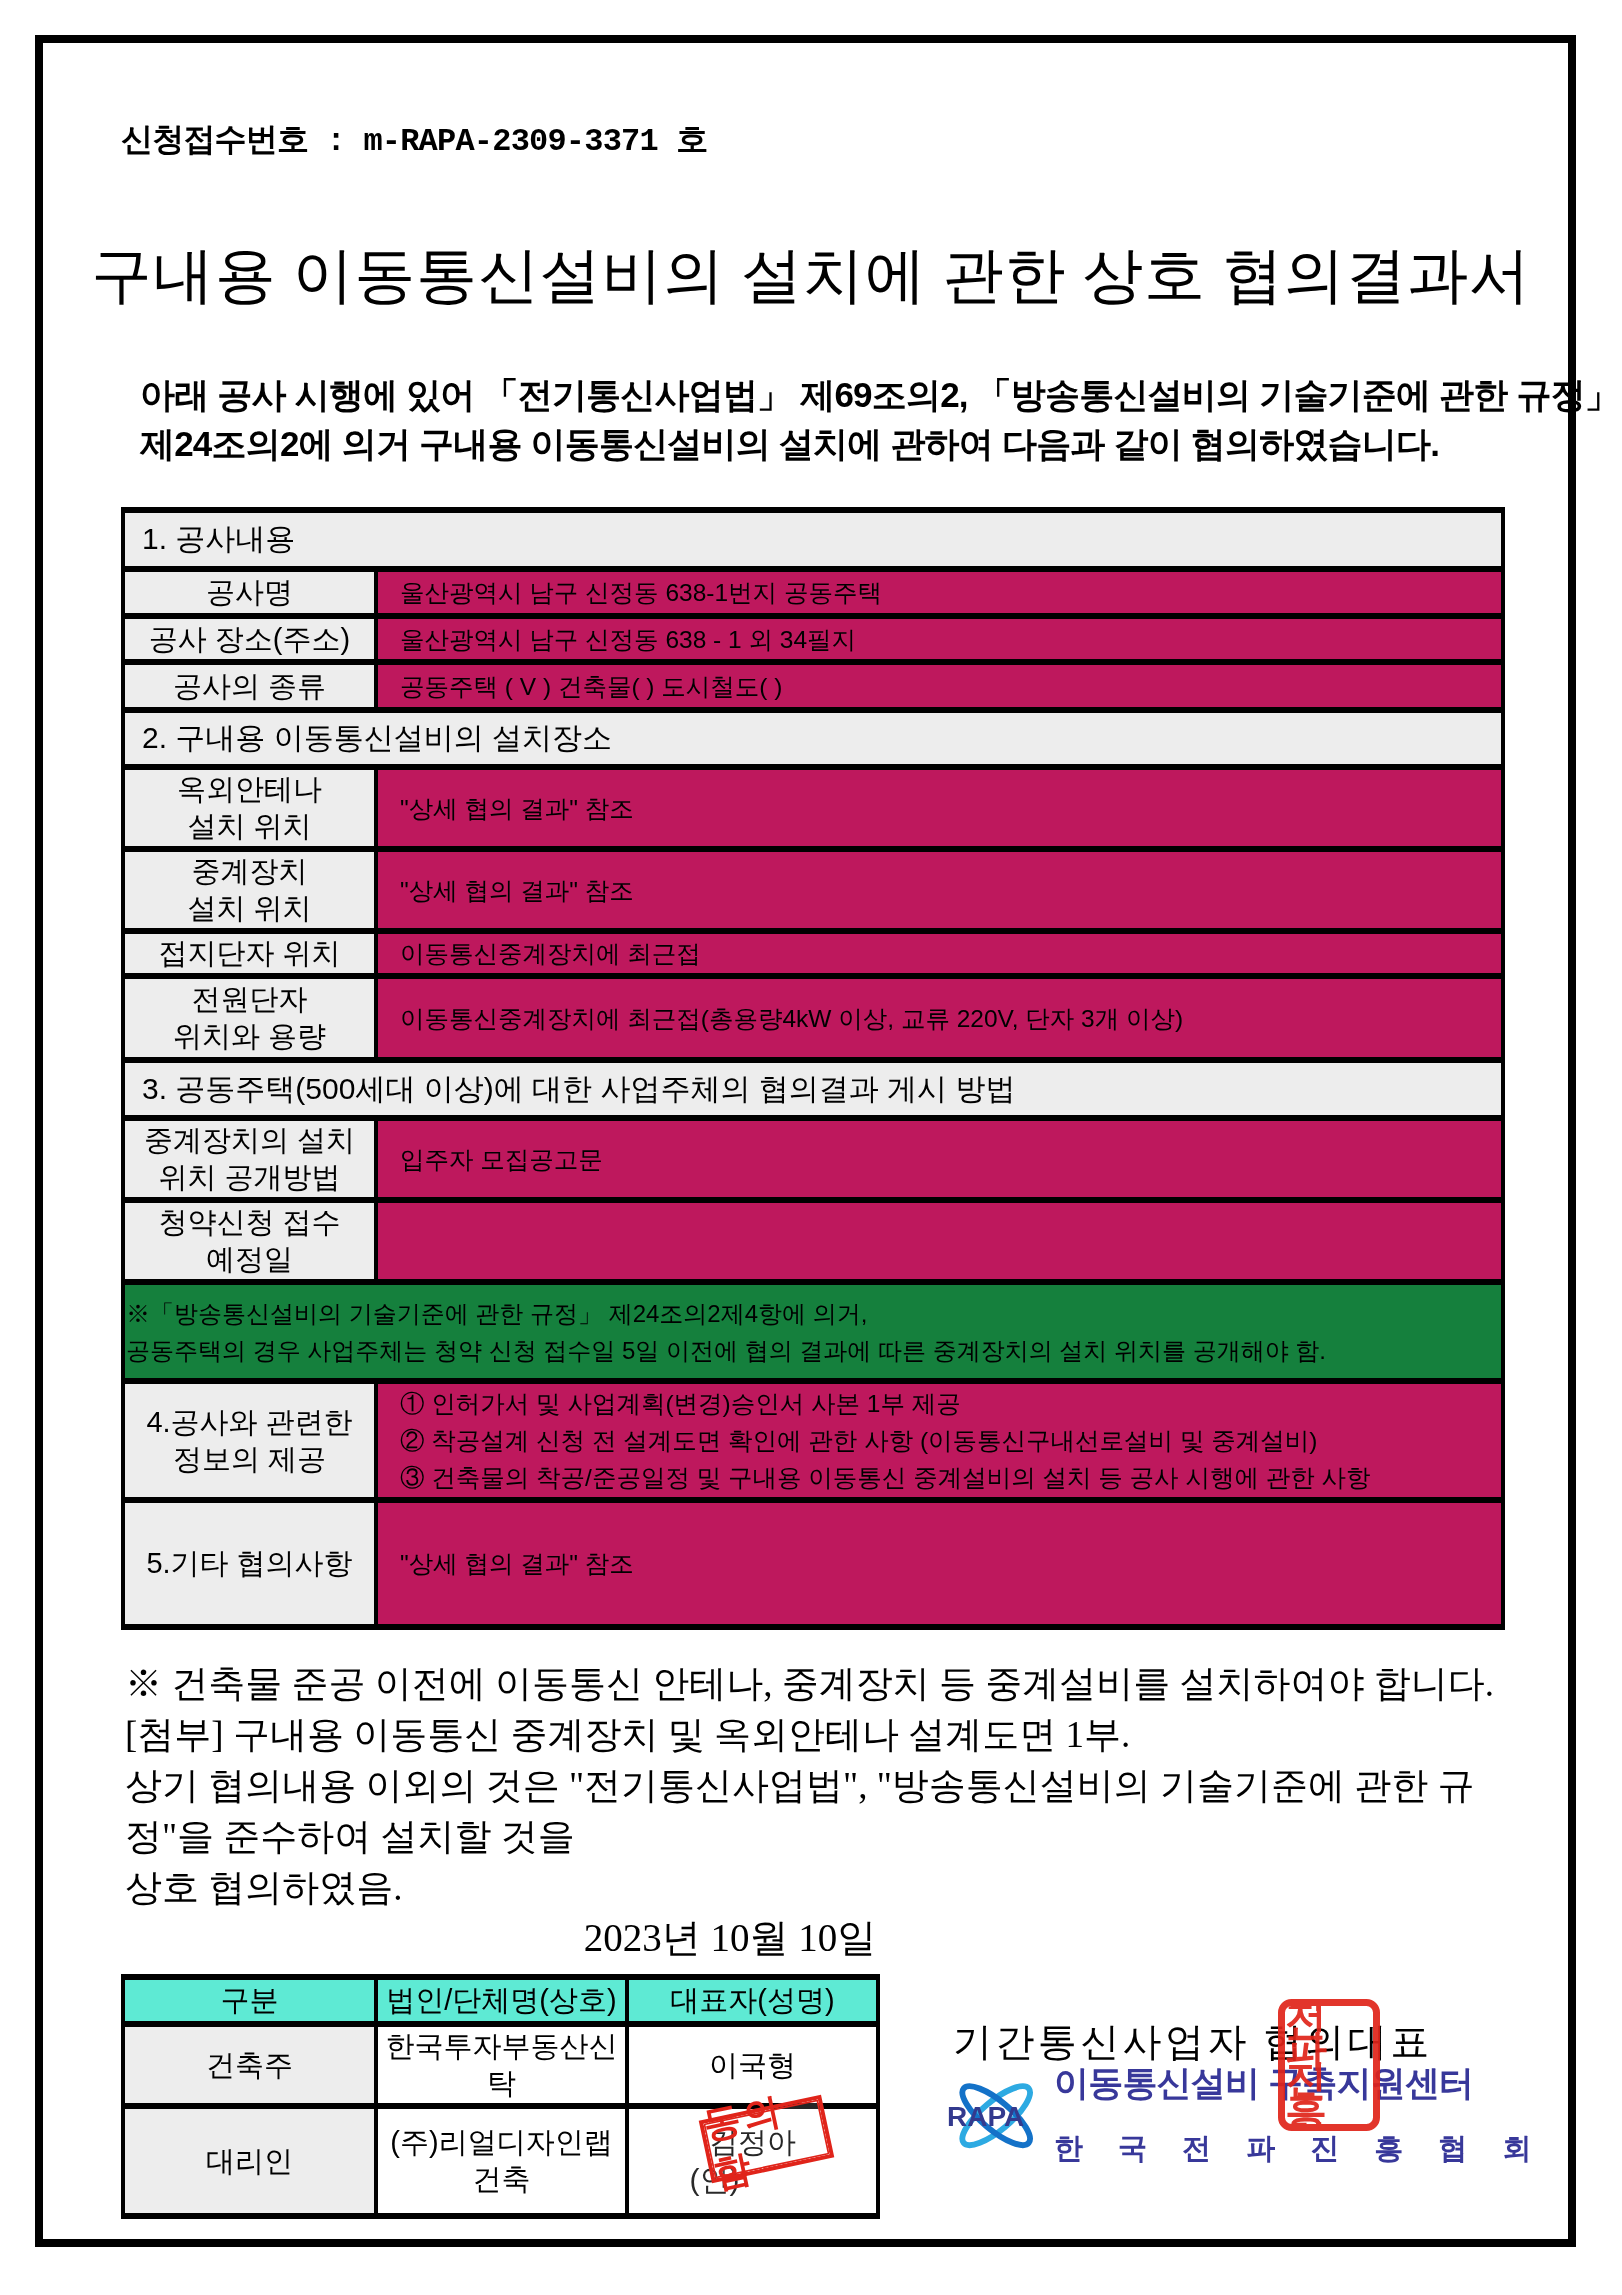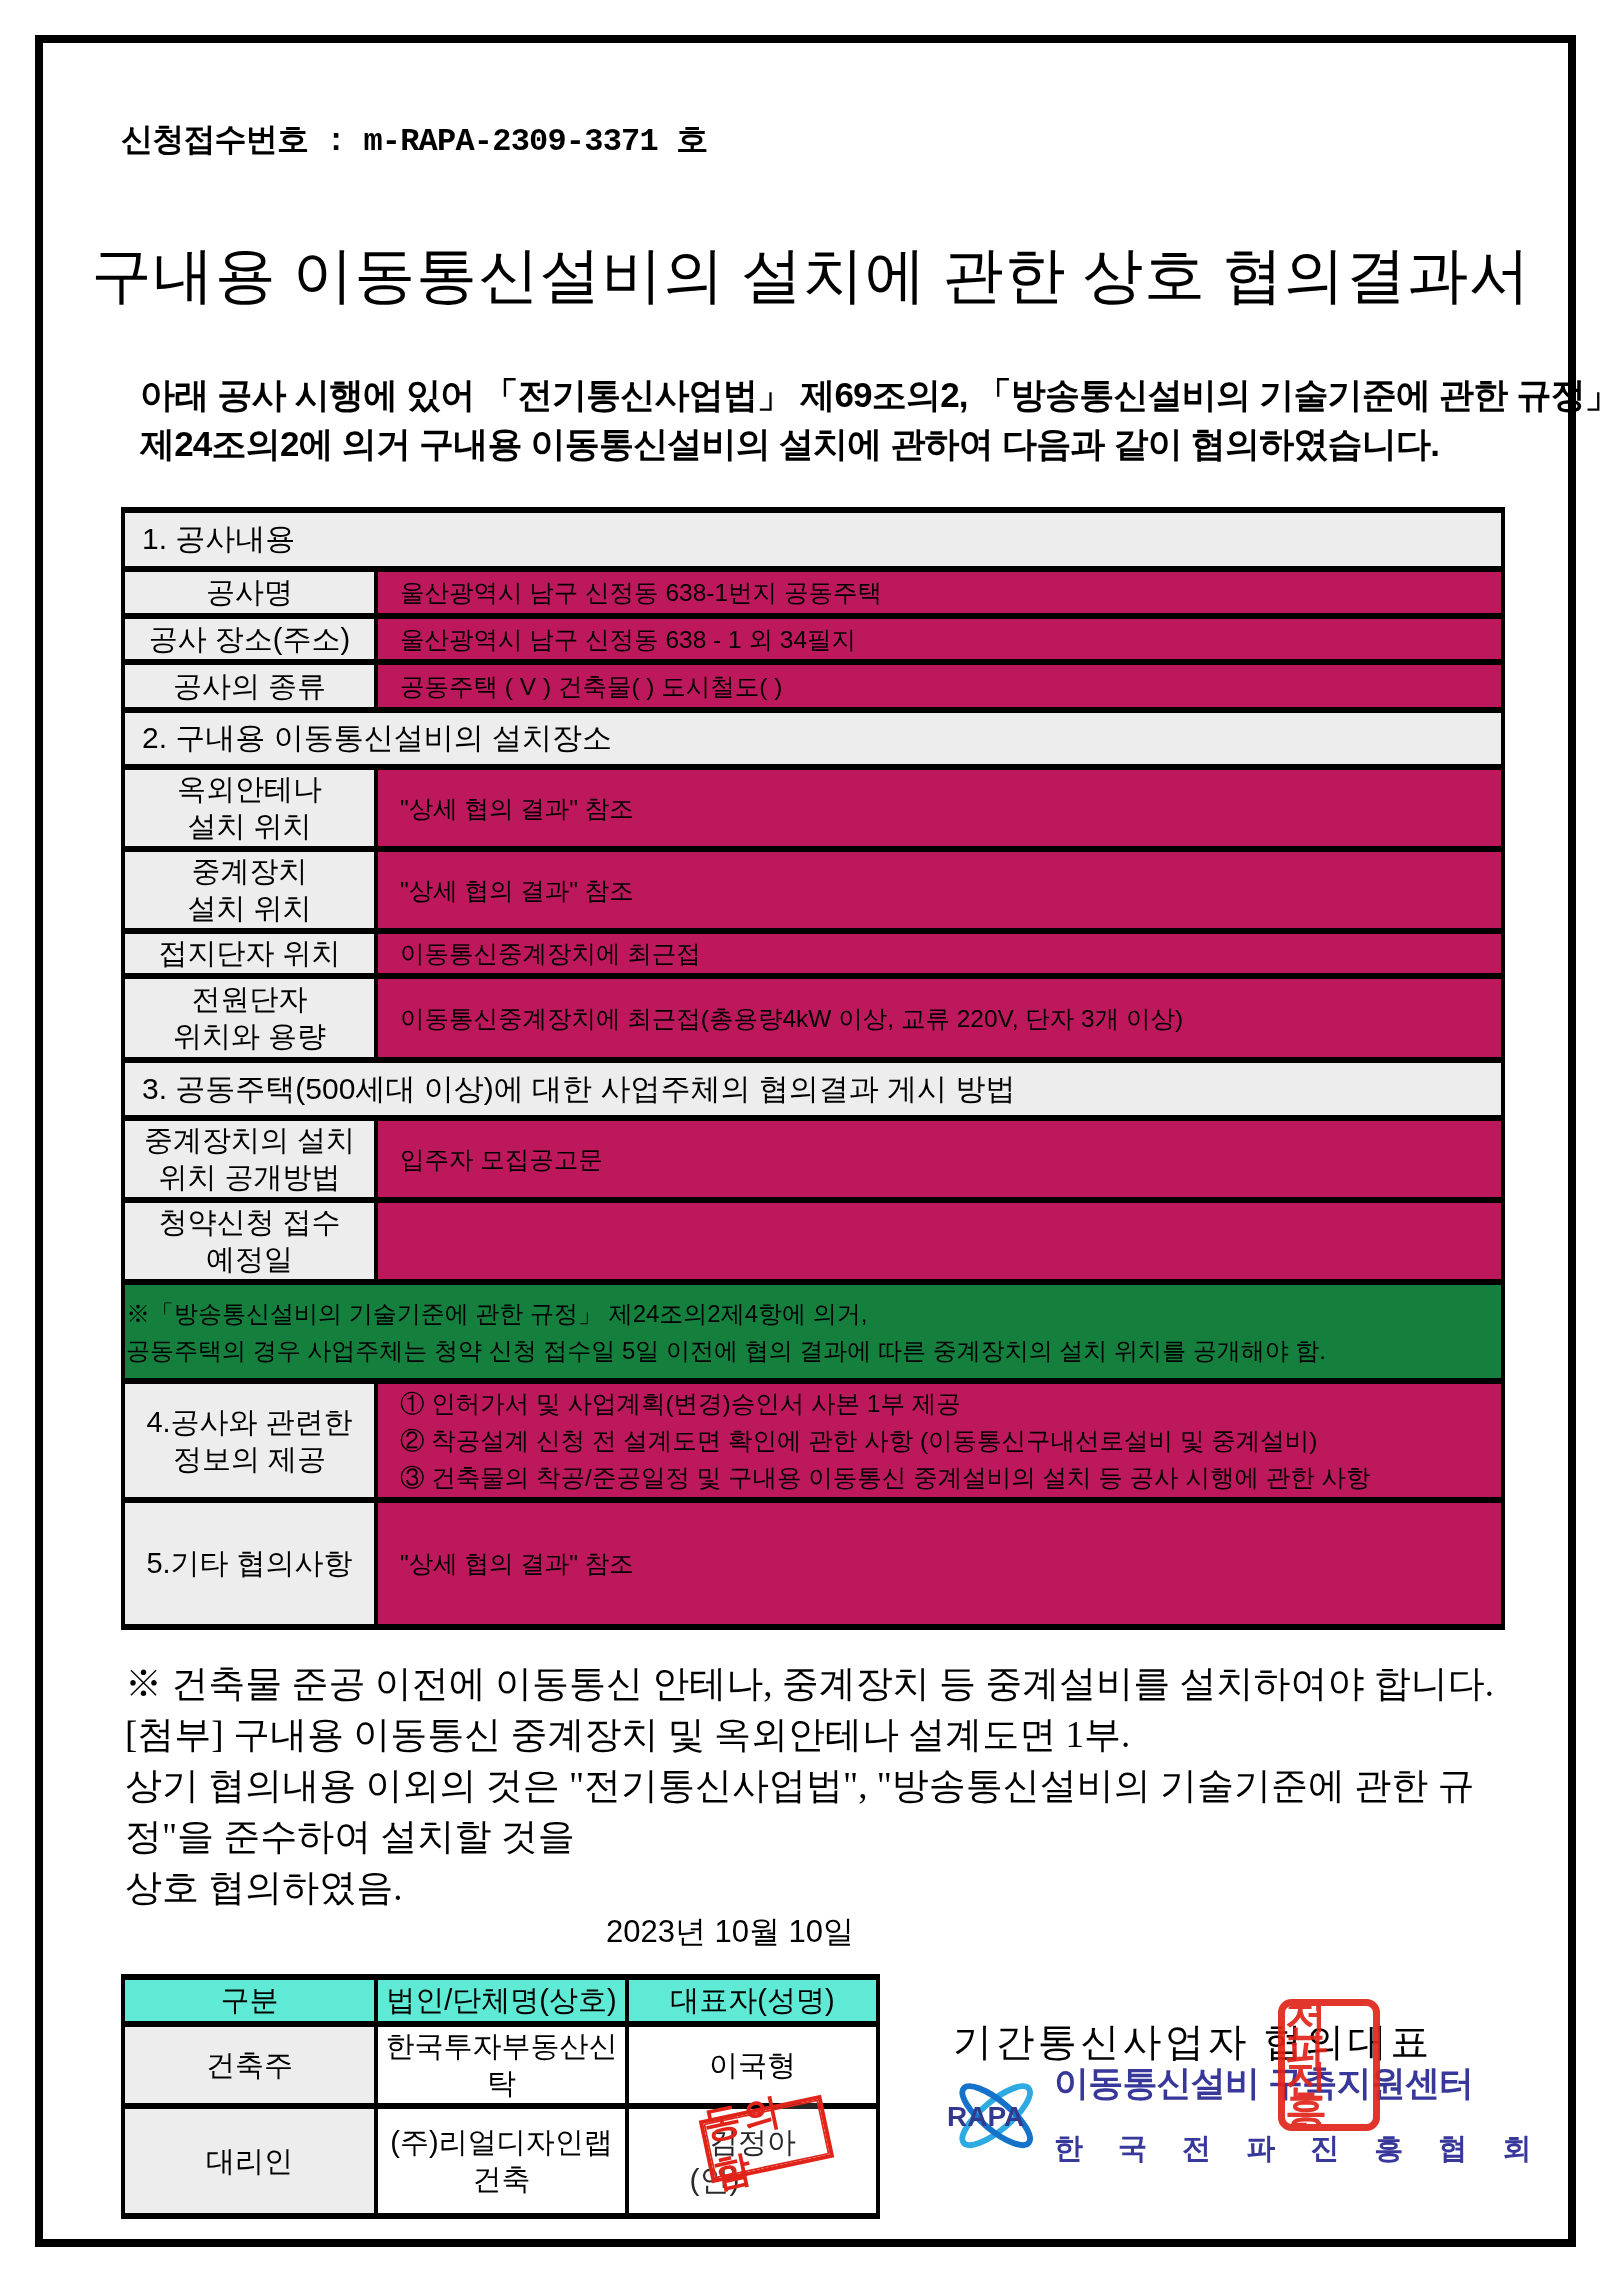--- a/index.html
+++ b/index.html
@@ -18,21 +18,21 @@
   .main-table .sec{background:#ededed;font-size:30px;padding-left:17px;text-align:left;}
   .main-table .lbl{background:#ededed;text-align:center;font-size:29px;line-height:37px;}
   .main-table .val{background:#be185d;text-align:left;padding-left:22px;font-size:24.5px;}
   .main-table .note{background:#15803d;text-align:left;font-size:24px;line-height:37px;}
   .main-table .multi{line-height:37px;}
   
   .closing{position:absolute;left:125px;top:1658px;width:1394px;
            font-family:"Liberation Serif",serif;font-size:37px;line-height:51px;}
   .closing .para{margin-bottom:0;}
   .date-line{position:absolute;left:0;top:1911px;width:1460px;text-align:center;
-             font-family:Liberation Sans, sans-serif;font-size:31px;}
+             font-family:Liberation Serif, serif;font-size:39px;}
   
   .bottom{position:absolute;left:121px;top:1974px;width:1465px;height:279px;}
   .sig-table{position:absolute;left:0;top:0;width:755px;table-layout:fixed;}
   .sig-table td{border:4.2px solid #000;border-top-width:6px;border-bottom-width:6px;box-sizing:border-box;
                 font-size:29px;text-align:center;vertical-align:middle;background:#fff;line-height:37px;}
   .sig-table .hd{background:#5eead4;}
   .sig-table .cat{background:#ededed;}
   .rep-cell{position:relative;}
   .in-mark{color:#2a2a2a;font-size:30px;margin-right:76px;}
   .consent-stamp{position:absolute;left:583px;top:133px;width:117px;height:56px;border:4.2px solid #e0241a;

